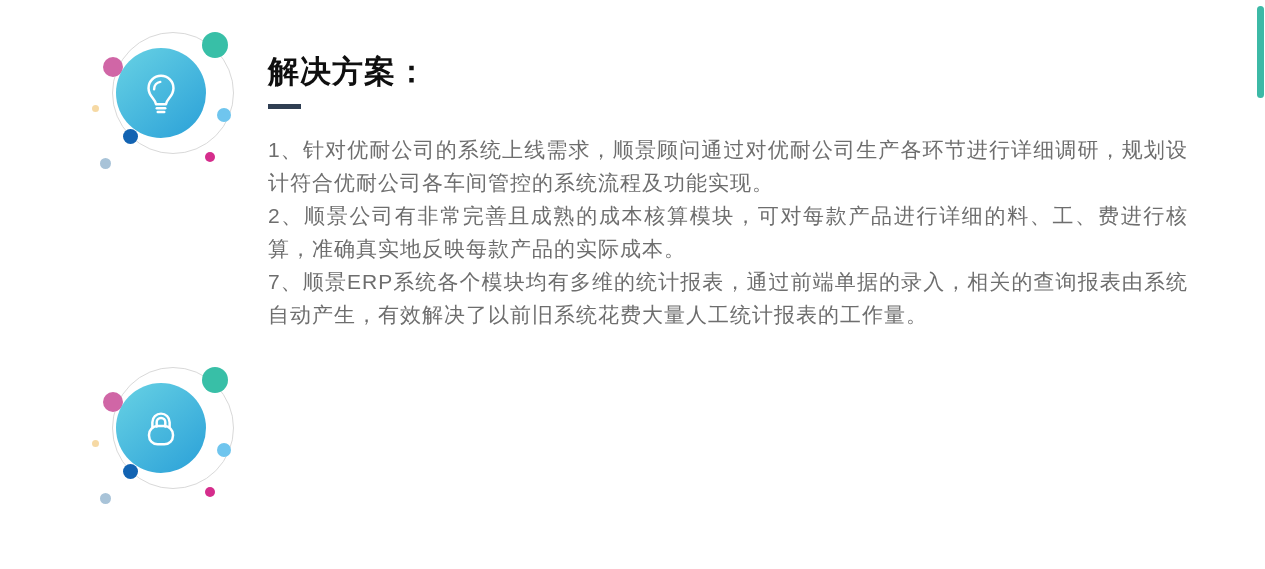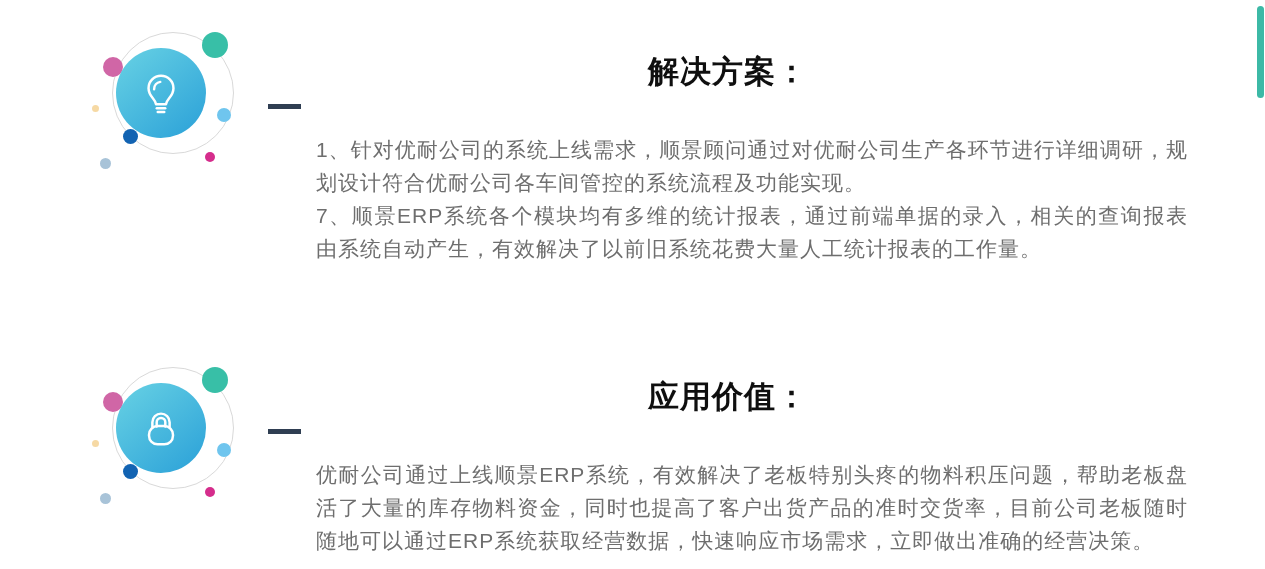--- a/index.html
+++ b/index.html
@@ -29,27 +29,27 @@
   .dot-darkblue{left:35px;  top:104px;  width:15px;height:15px;background:var(--dot-darkblue,#1263b2);}
   .dot-softblue{left:12px;  top:133px;  width:11px;height:11px;background:var(--dot-softblue,#a8c3d8);}
   .dot-magenta {left:117px; top:127px;  width:10px;height:10px;background:var(--dot-magenta,#d52d8c);}
   .dot-cream   {left:4px;   top:80px;   width:7px; height:7px; background:var(--dot-cream,#f6d9a4);}
   
   .text-block{position:absolute;left:268px;width:920px;}
   .text-1{top:53px;}
   .text-2{top:378px;}
   .section-title{
     margin:0;font-size:31px;line-height:37px;font-weight:bold;
-    color:var(--heading-text,#0f0f0f);letter-spacing:1px;text-align:center;
+    color:var(--heading-text,#0f0f0f);letter-spacing:1px;
   }
   .title-dash{
     width:33px;height:5px;margin-top:14px;
     background:var(--dash,#2f3e52);
   }
-  .paragraphs{margin-top:24px;margin-left:48px;}
+  .paragraphs{margin-top:24px;}
   .paragraphs p{
     margin:0;font-size:21px;line-height:33px;letter-spacing:1px;
     color:var(--body-text,#6e6e6e);text-align:justify;
   }
   
   .scrollbar-thumb{
     position:absolute;right:1px;top:6px;width:7px;height:92px;border-radius:4px;
     background:var(--scrollbar-thumb,#3cb9a6);
   }
 </style>
@@ -75,20 +75,21 @@
         <path d="M20.6 43.8h6.8"></path>
       </svg>
     </div>
   </div>
 
   <div class="text-block text-1">
     <h2 class="section-title">解决方案：</h2>
     <div class="title-dash"></div>
     <div class="paragraphs">
       <p>1、针对优耐公司的系统上线需求，顺景顾问通过对优耐公司生产各环节进行详细调研，规划设计符合优耐公司各车间管控的系统流程及功能实现。</p>
+      <p>2、顺景公司有非常完善且成熟的成本核算模块，可对每款产品进行详细的料、工、费进行核算，准确真实地反映每款产品的实际成本。</p>
       <p>7、顺景ERP系统各个模块均有多维的统计报表，通过前端单据的录入，相关的查询报表由系统自动产生，有效解决了以前旧系统花费大量人工统计报表的工作量。</p>
     </div>
   </div>
 
   <div class="icon-cluster cluster-2">
     <div class="ring"></div>
     <span class="dot dot-pink"></span>
     <span class="dot dot-teal"></span>
     <span class="dot dot-lightblue"></span>
     <span class="dot dot-darkblue"></span>
@@ -97,22 +98,15 @@
     <span class="dot dot-cream"></span>
     <div class="grad-circle">
       <svg viewBox="0 0 48 48" fill="none" stroke="#ffffff" stroke-width="2.6" stroke-linecap="round" stroke-linejoin="round">
         <path d="M15 23v-5a9 9 0 0 1 18 0v5"></path>
         <path d="M19.5 22.5v-4.5a4.5 4.5 0 0 1 9 0v4.5"></path>
         <rect x="11.5" y="22" width="25" height="19" rx="9"></rect>
       </svg>
     </div>
   </div>
 
-  <div class="text-block text-2">
-    <h2 class="section-title">应用价值：</h2>
-    <div class="title-dash"></div>
-    <div class="paragraphs">
-      <p>优耐公司通过上线顺景ERP系统，有效解决了老板特别头疼的物料积压问题，帮助老板盘活了大量的库存物料资金，同时也提高了客户出货产品的准时交货率，目前公司老板随时随地可以通过ERP系统获取经营数据，快速响应市场需求，立即做出准确的经营决策。</p>
-    </div>
-  </div>
 
   <div class="scrollbar-thumb"></div>
 </div>
 
 </body></html>

